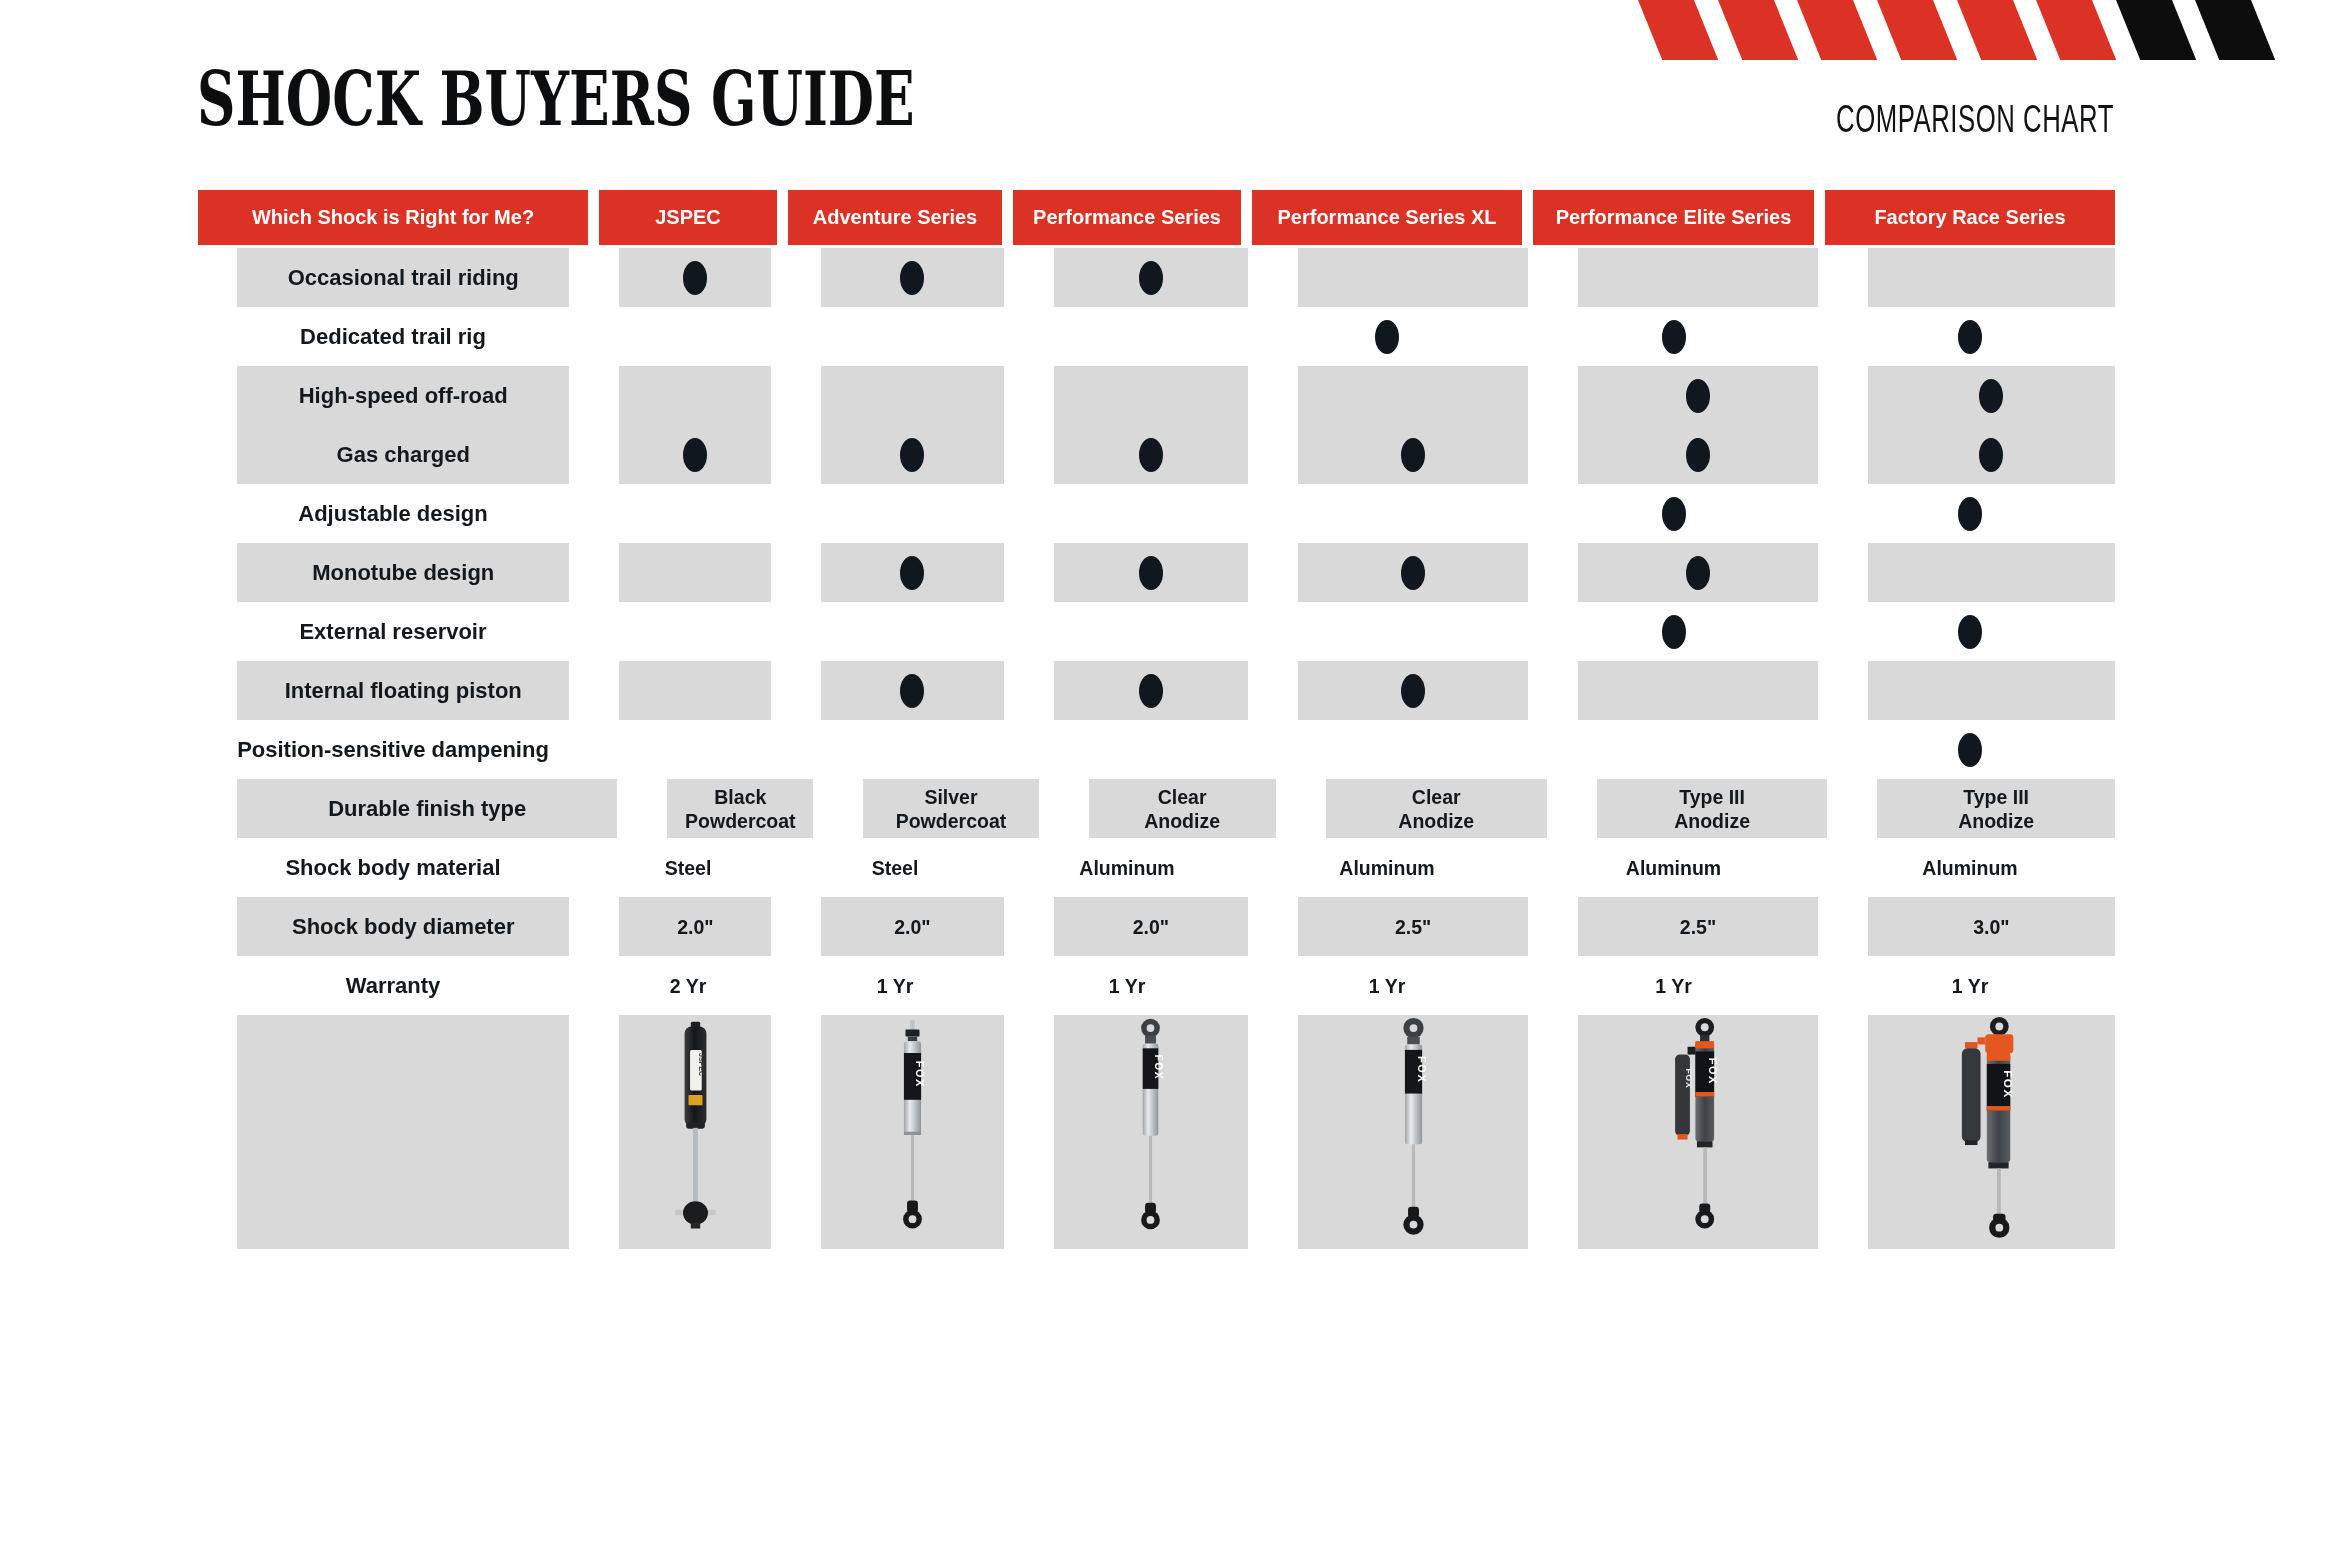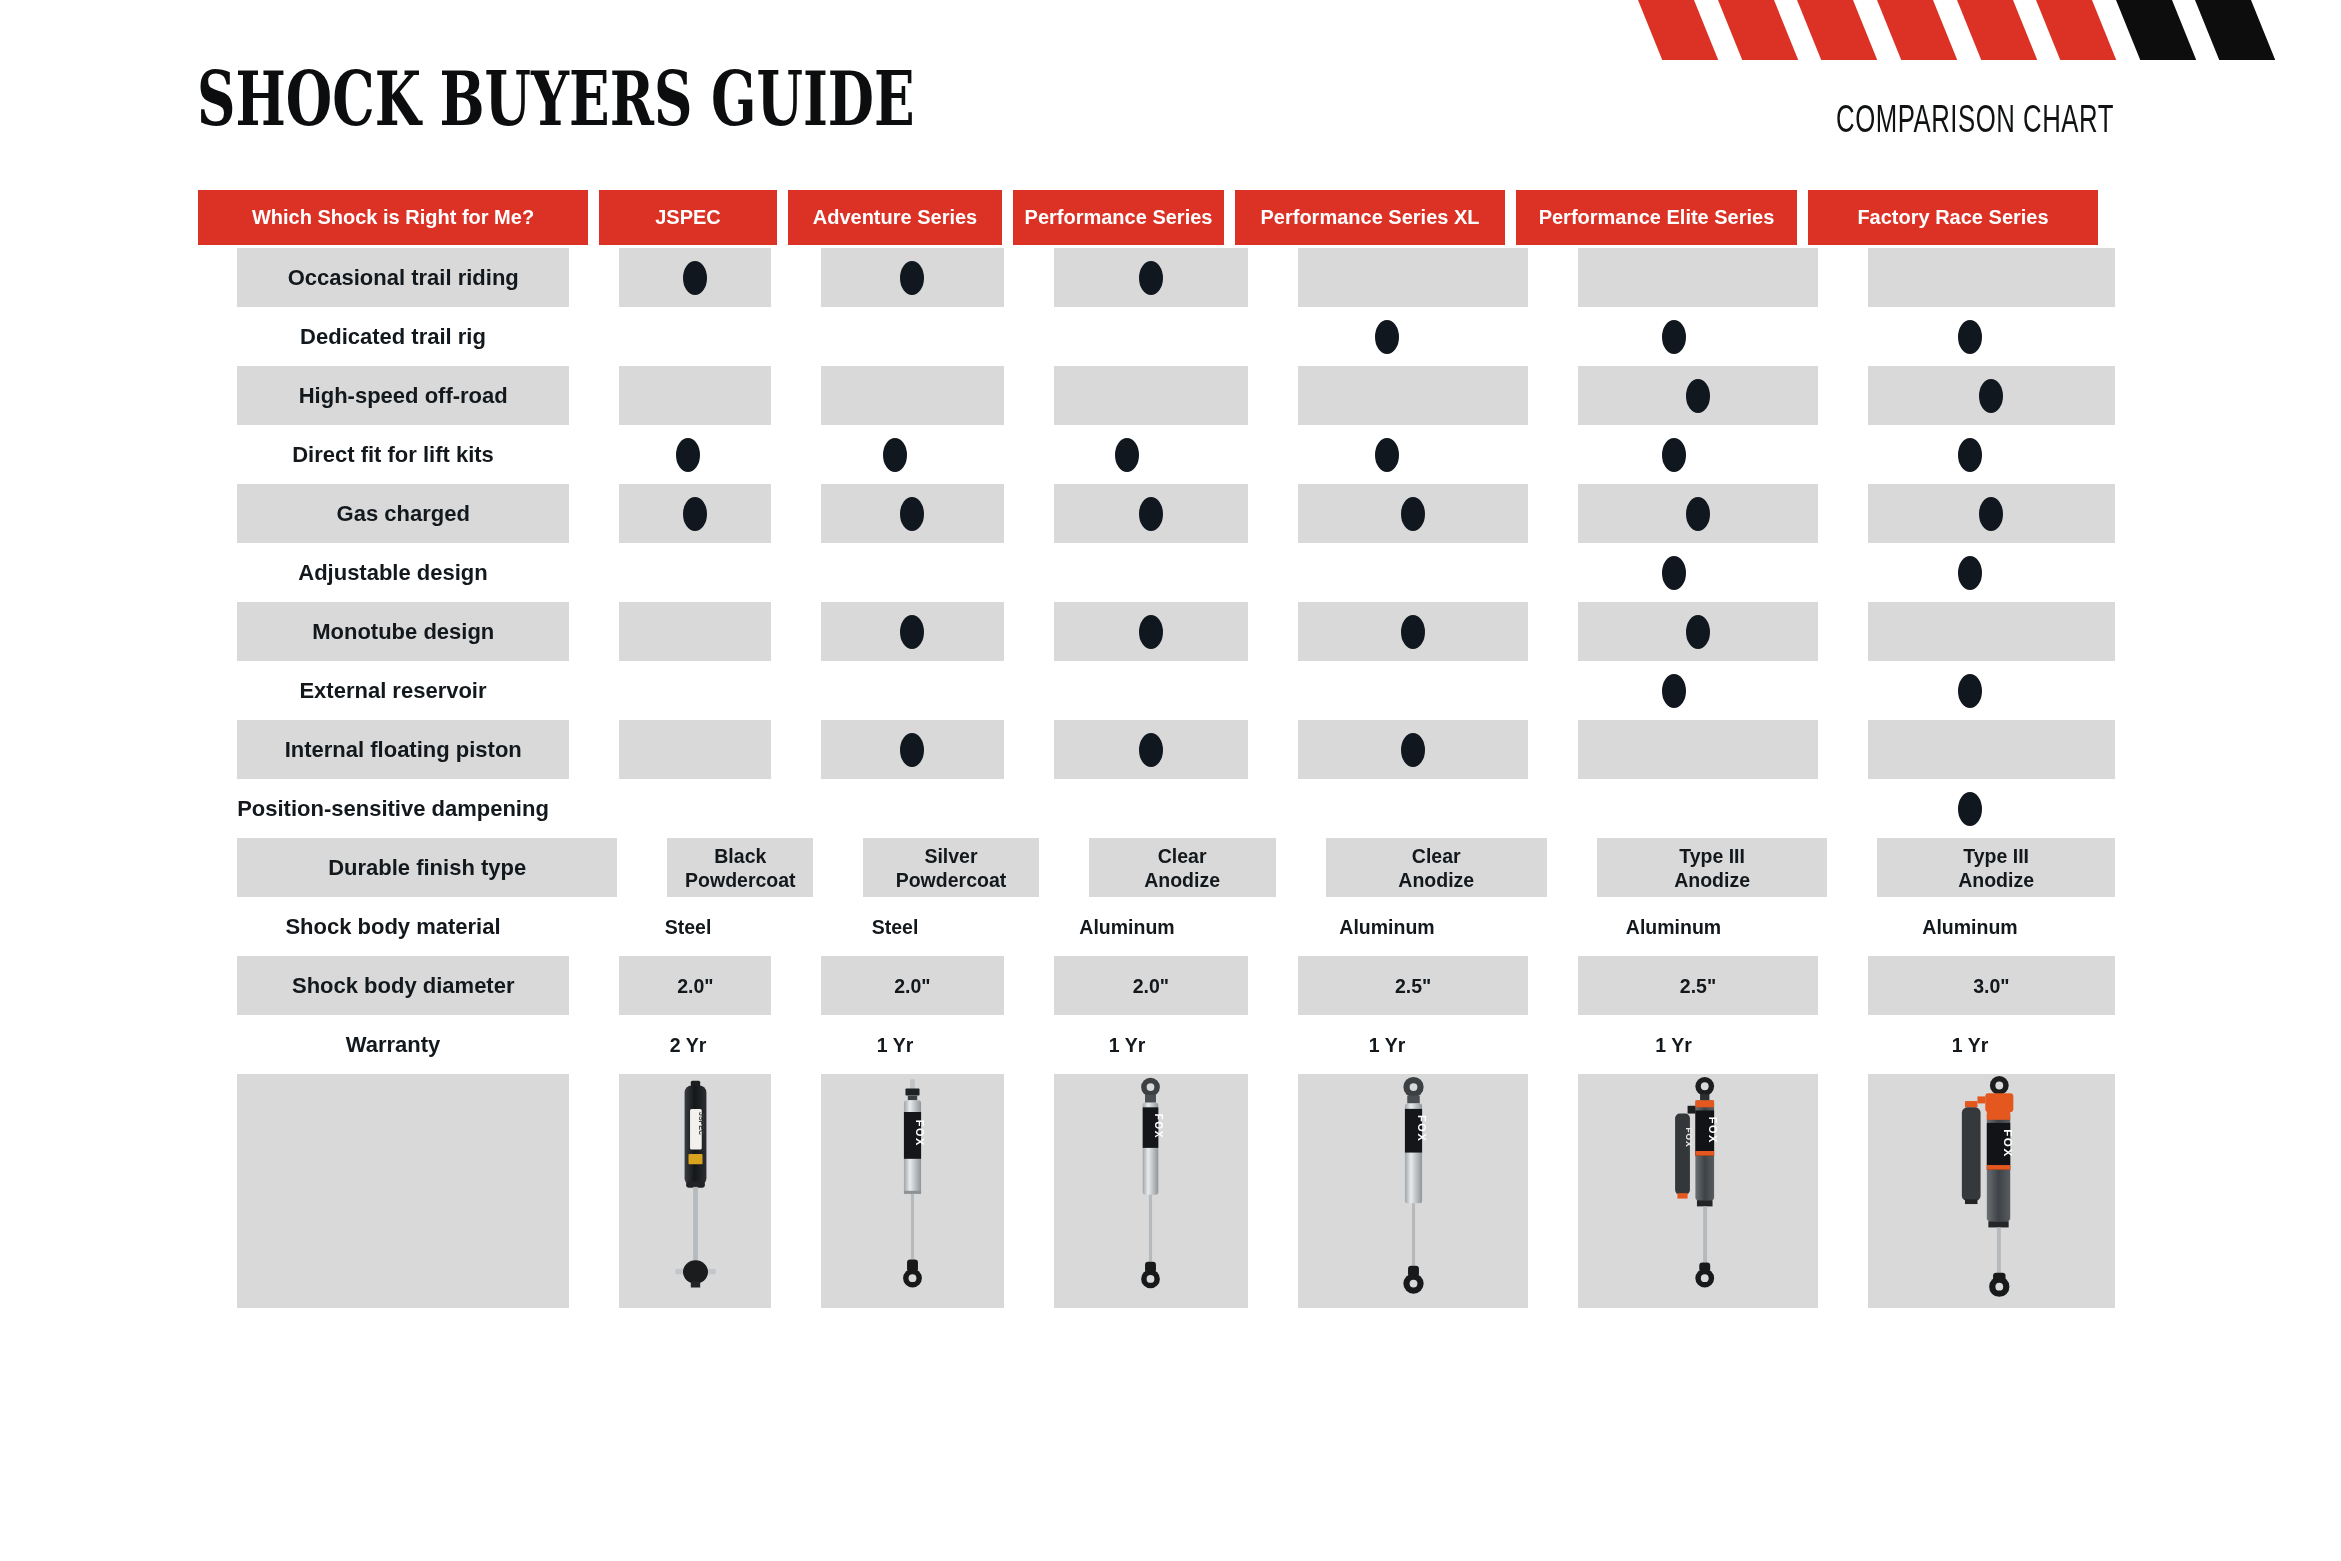--- a/index.html
+++ b/index.html
@@ -70,21 +70,21 @@
   </div>
 
 <h1 class="title">SHOCK BUYERS GUIDE</h1>
 <div class="subtitle">COMPARISON CHART</div>
 
 <div class="table" id="table">
     <div class="row header">
       <div class="cell hcell" style="width: 390px;">Which Shock is Right for Me?</div>
       <div class="cell hcell" style="width: 178px;">JSPEC</div>
       <div class="cell hcell" style="width: 214px;">Adventure Series</div>
-      <div class="cell hcell" style="width: 211px;">Performance Series</div>
+      <div class="cell hcell" style="width: 228px;">Performance Series</div>
       <div class="cell hcell" style="width: 270px;">Performance Series XL</div>
       <div class="cell hcell" style="width: 281px;">Performance Elite Series</div>
       <div class="cell hcell" style="width: 290px;">Factory Race Series</div>
     </div>
     <div class="row feature shade">
       <div class="cell label-cell" style="width: 390px;">Occasional trail riding</div>
       <div class="cell" style="width: 178px;">
         <span class="dot"></span>
       </div>
       <div class="cell" style="width: 214px;">
@@ -111,41 +111,20 @@
       <div class="cell" style="width: 290px;">
         <span class="dot"></span>
       </div>
     </div>
     <div class="row feature shade">
       <div class="cell label-cell" style="width: 390px;">High-speed off-road</div>
       <div class="cell" style="width: 178px;"></div>
       <div class="cell" style="width: 214px;"></div>
       <div class="cell" style="width: 228px;"></div>
       <div class="cell" style="width: 270px;"></div>
-      <div class="cell" style="width: 281px;">
-        <span class="dot"></span>
-      </div>
-      <div class="cell" style="width: 290px;">
-        <span class="dot"></span>
-      </div>
-    </div>
-    <div class="row feature">
-      <div class="cell label-cell" style="width: 390px;">Direct fit for lift kits</div>
-      <div class="cell" style="width: 178px;">
-        <span class="dot"></span>
-      </div>
-      <div class="cell" style="width: 214px;">
-        <span class="dot"></span>
-      </div>
-      <div class="cell" style="width: 228px;">
-        <span class="dot"></span>
-      </div>
-      <div class="cell" style="width: 270px;">
-        <span class="dot"></span>
-      </div>
       <div class="cell" style="width: 281px;">
         <span class="dot"></span>
       </div>
       <div class="cell" style="width: 290px;">
         <span class="dot"></span>
       </div>
     </div>
     <div class="row feature shade">
       <div class="cell label-cell" style="width: 390px;">Gas charged</div>
       <div class="cell" style="width: 178px;">

